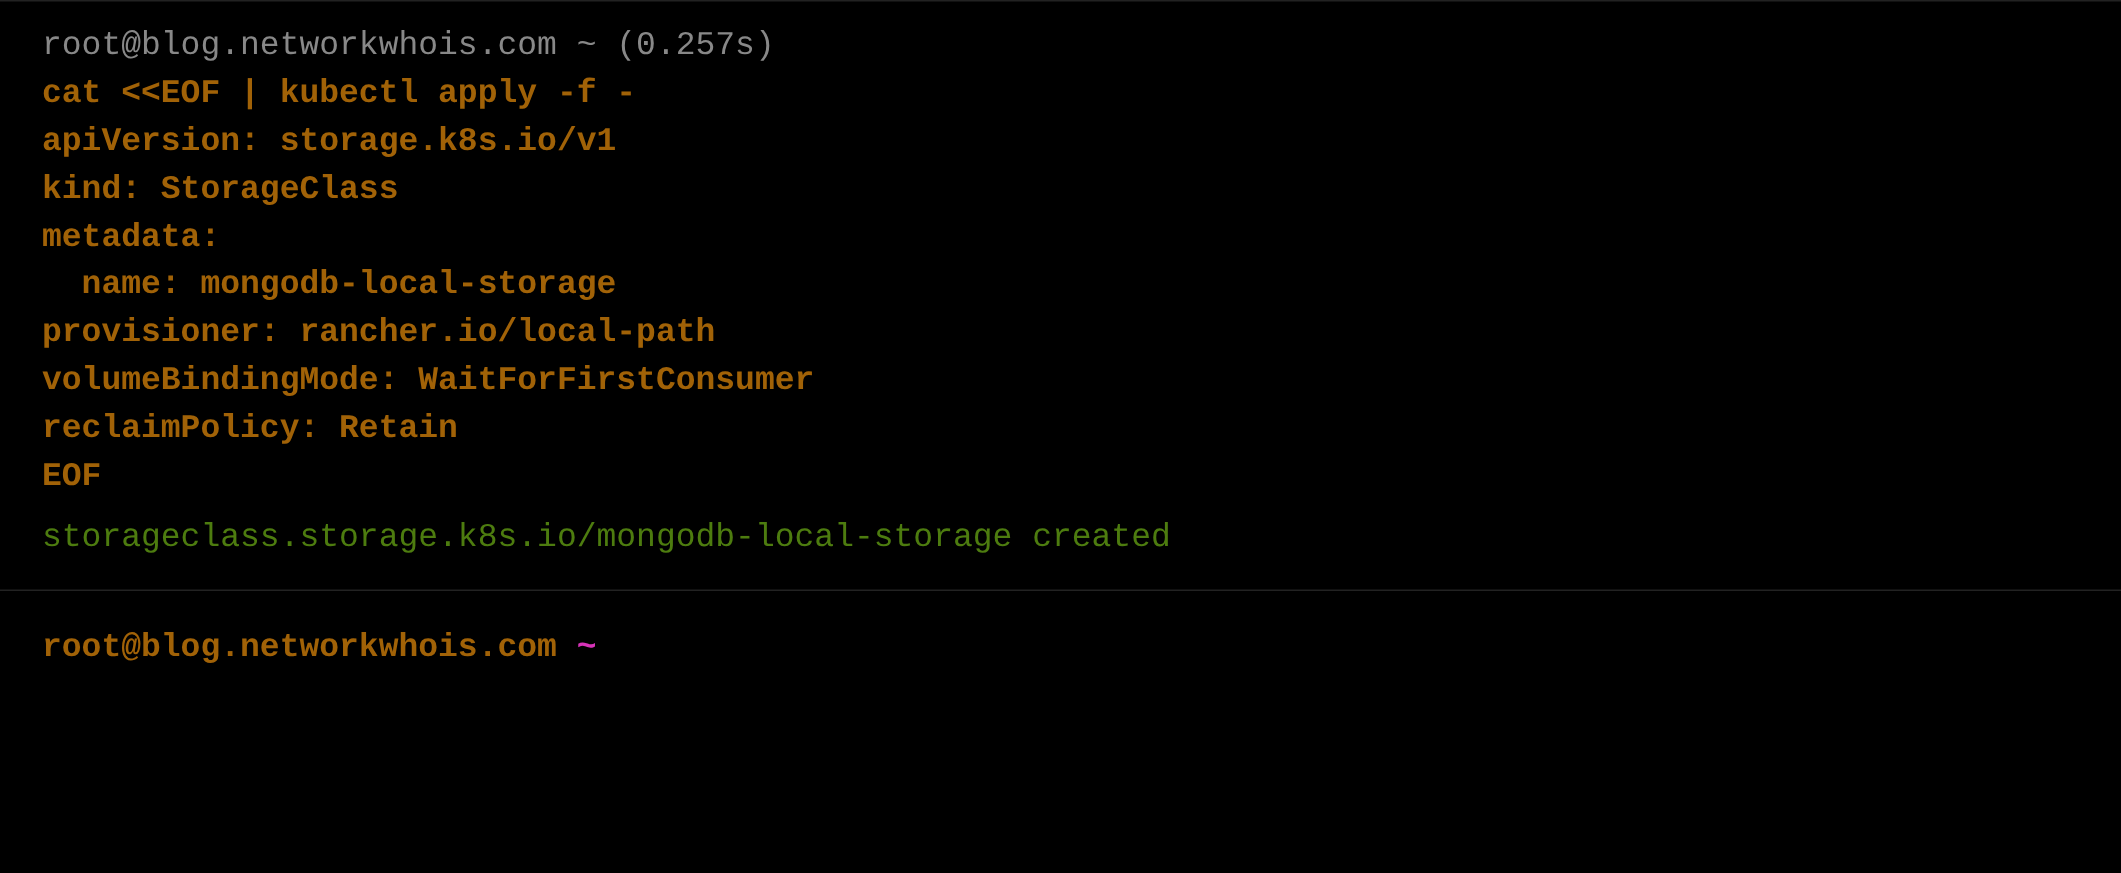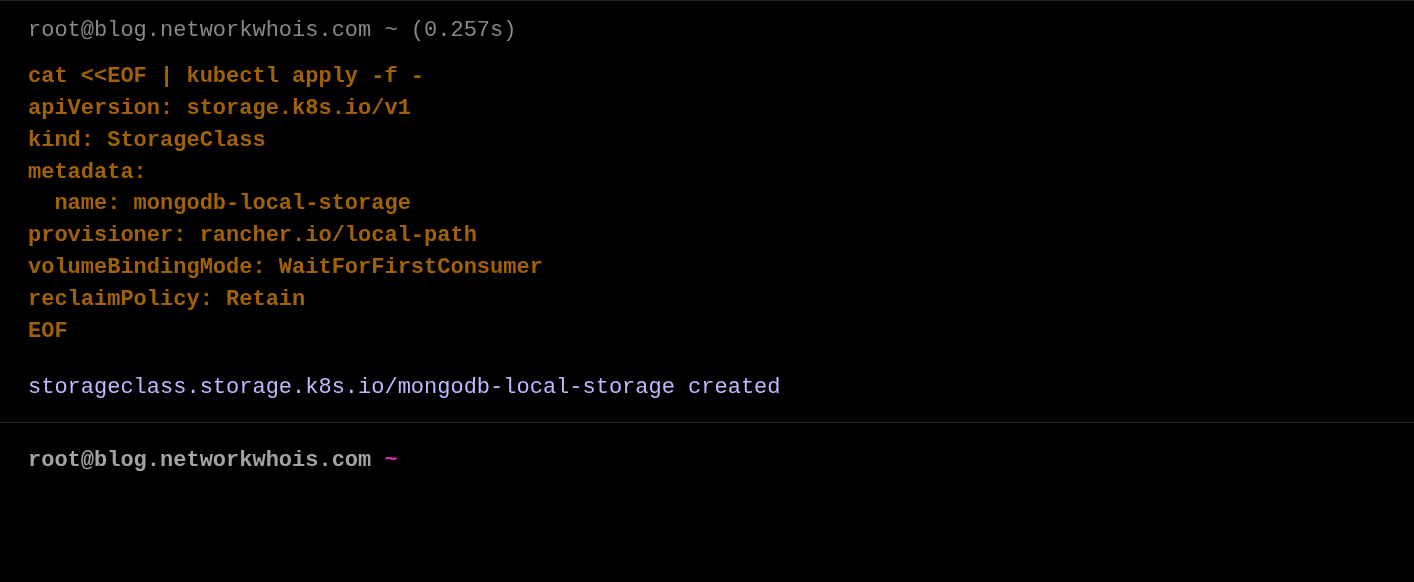--- a/index.html
+++ b/index.html
@@ -26,38 +26,38 @@
     .block-top {
       border-top: 1px solid #222;
     }
     .block-bottom {
       border-top: 1px solid #222;
       padding-top: 22px;
     }
     .prompt-header {
       color: #888;
       font-weight: normal;
-      margin-bottom: 14px;
+      margin-bottom: 0;
     }
     .command {
       color: #a16207;
       font-weight: bold;
       white-space: pre;
     }
     .output {
-      color: #c4b5fd;
+      color: #4d7c0f;
       font-weight: normal;
-      margin-top: 24px;
+      margin-top: 9px;
       white-space: pre;
     }
     .active-prompt {
       font-weight: bold;
     }
     .prompt-user {
-      color: #a3a3a3;
+      color: #a16207;
       font-family: Liberation Mono, monospace;
     }
     .prompt-path {
       color: #d633b8;
     }
   </style>
 </head>
 <body>
 
 <div class="terminal">

